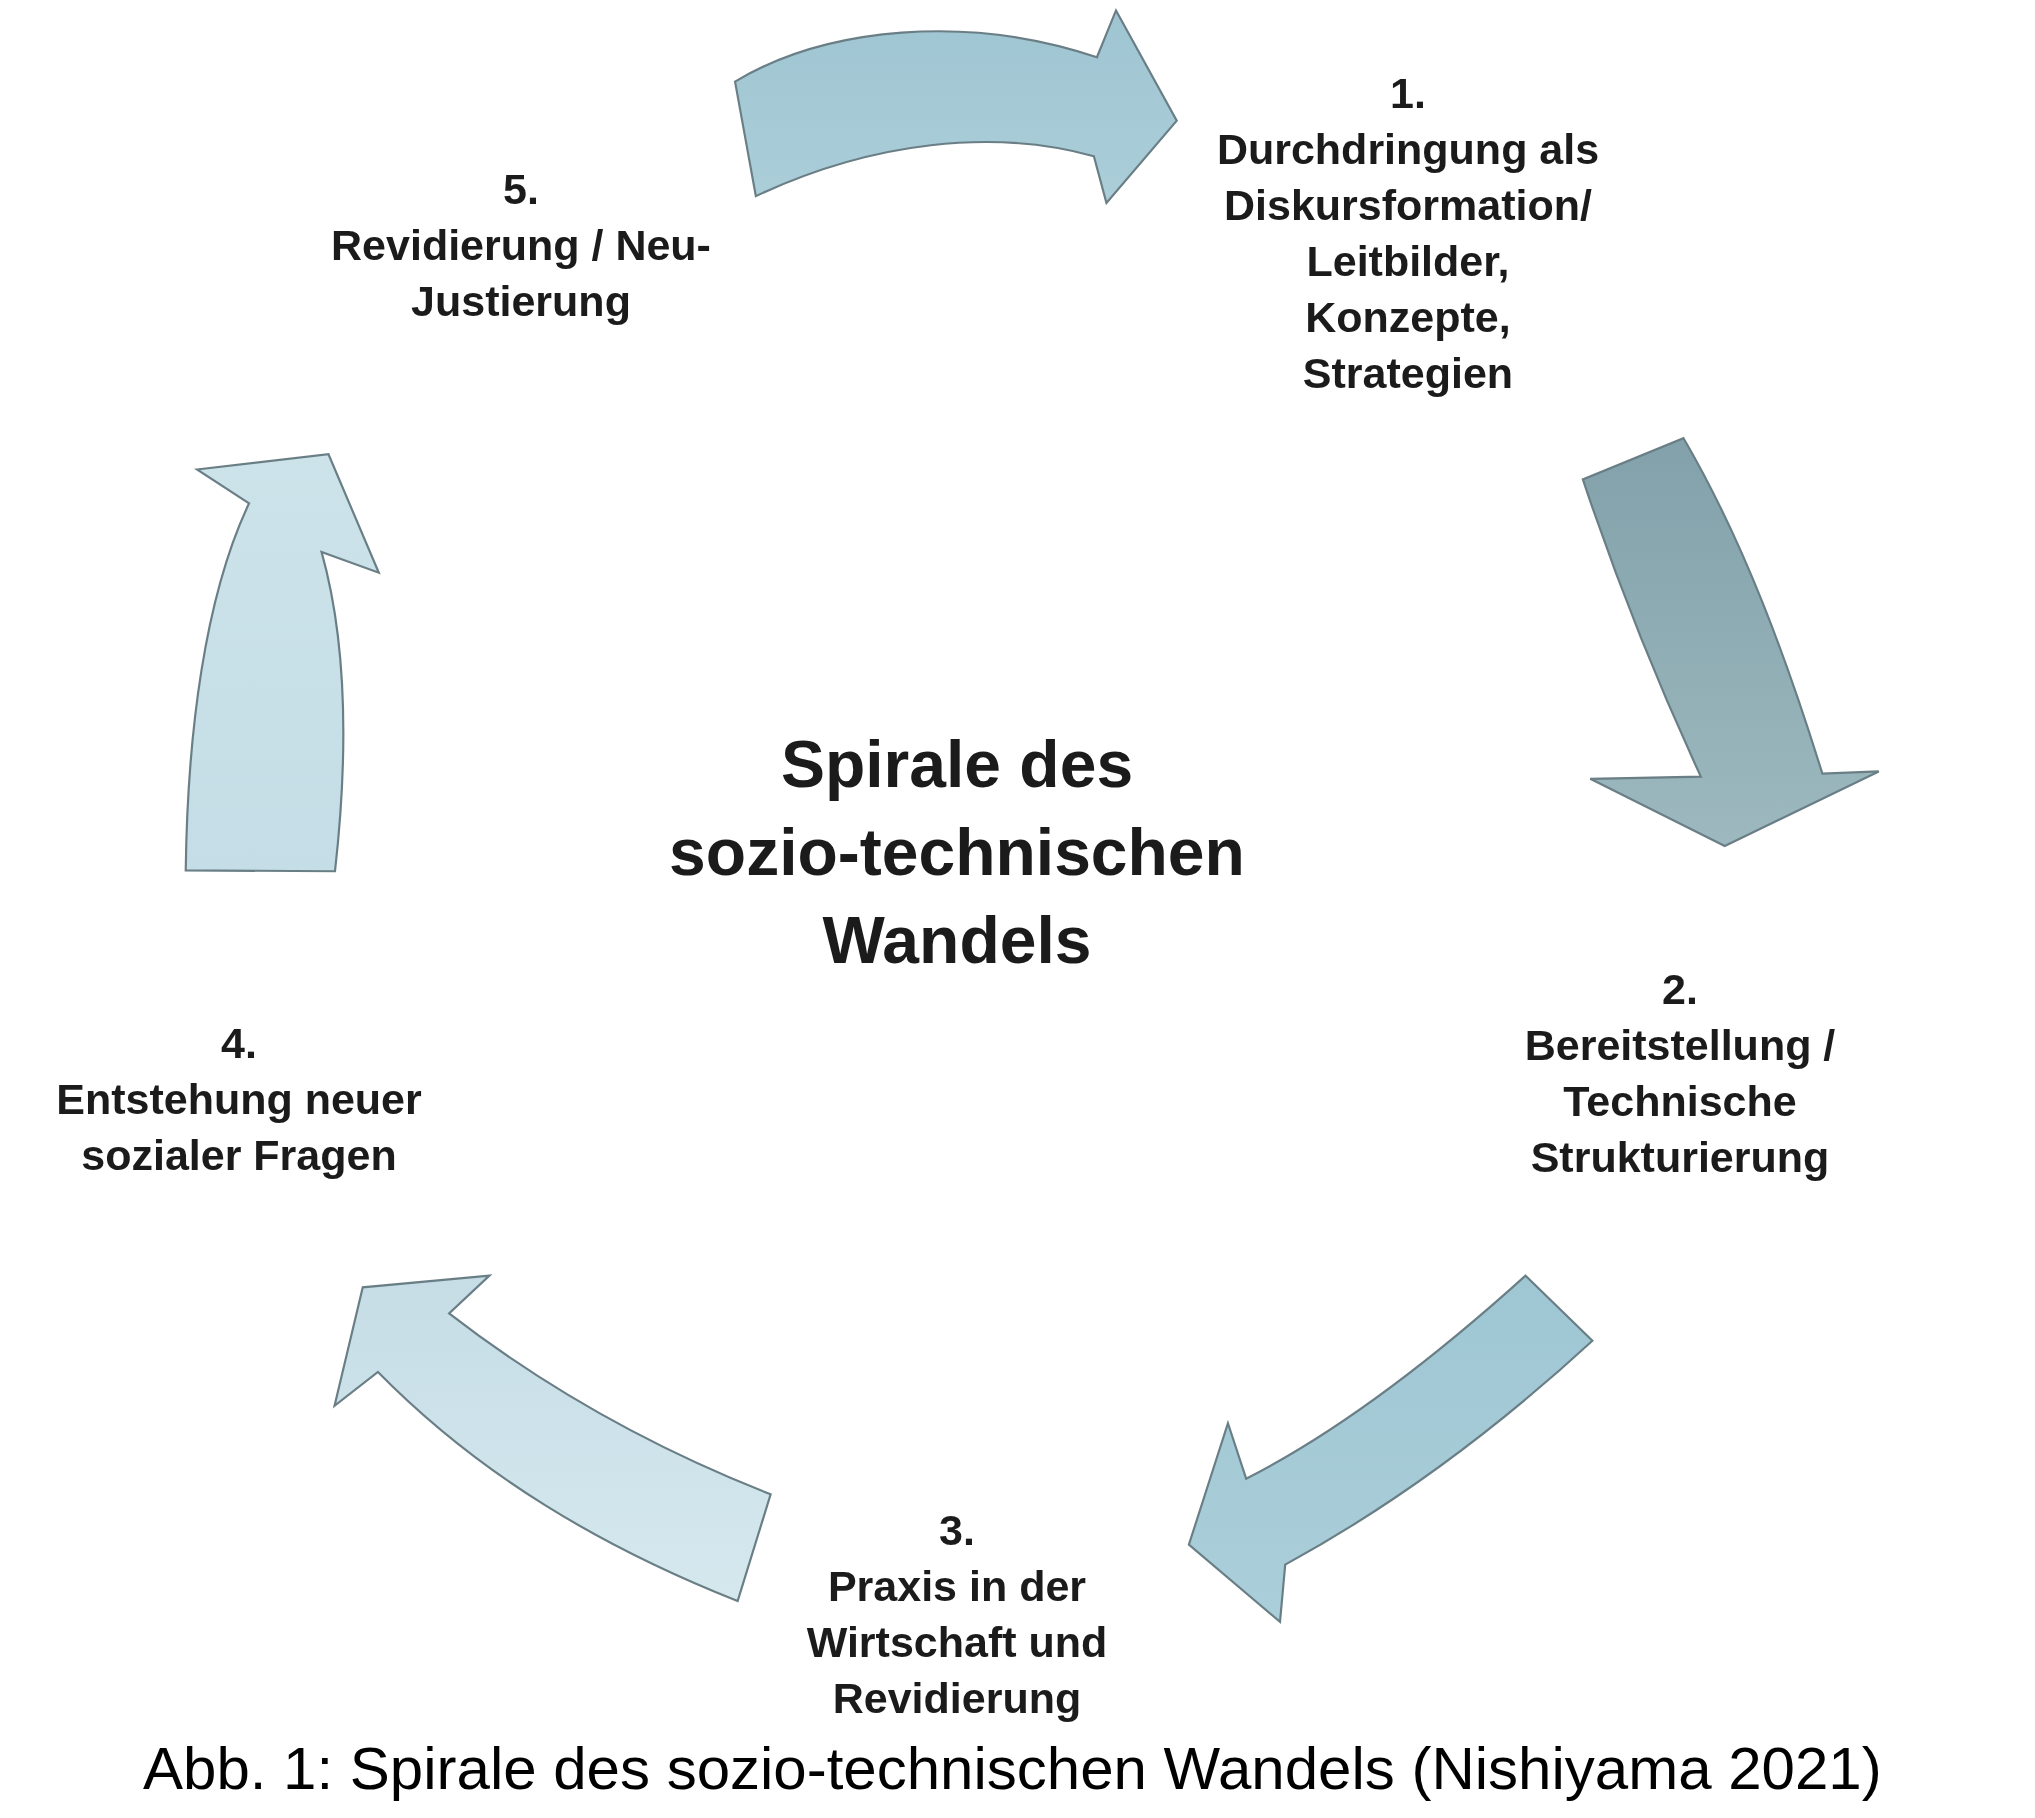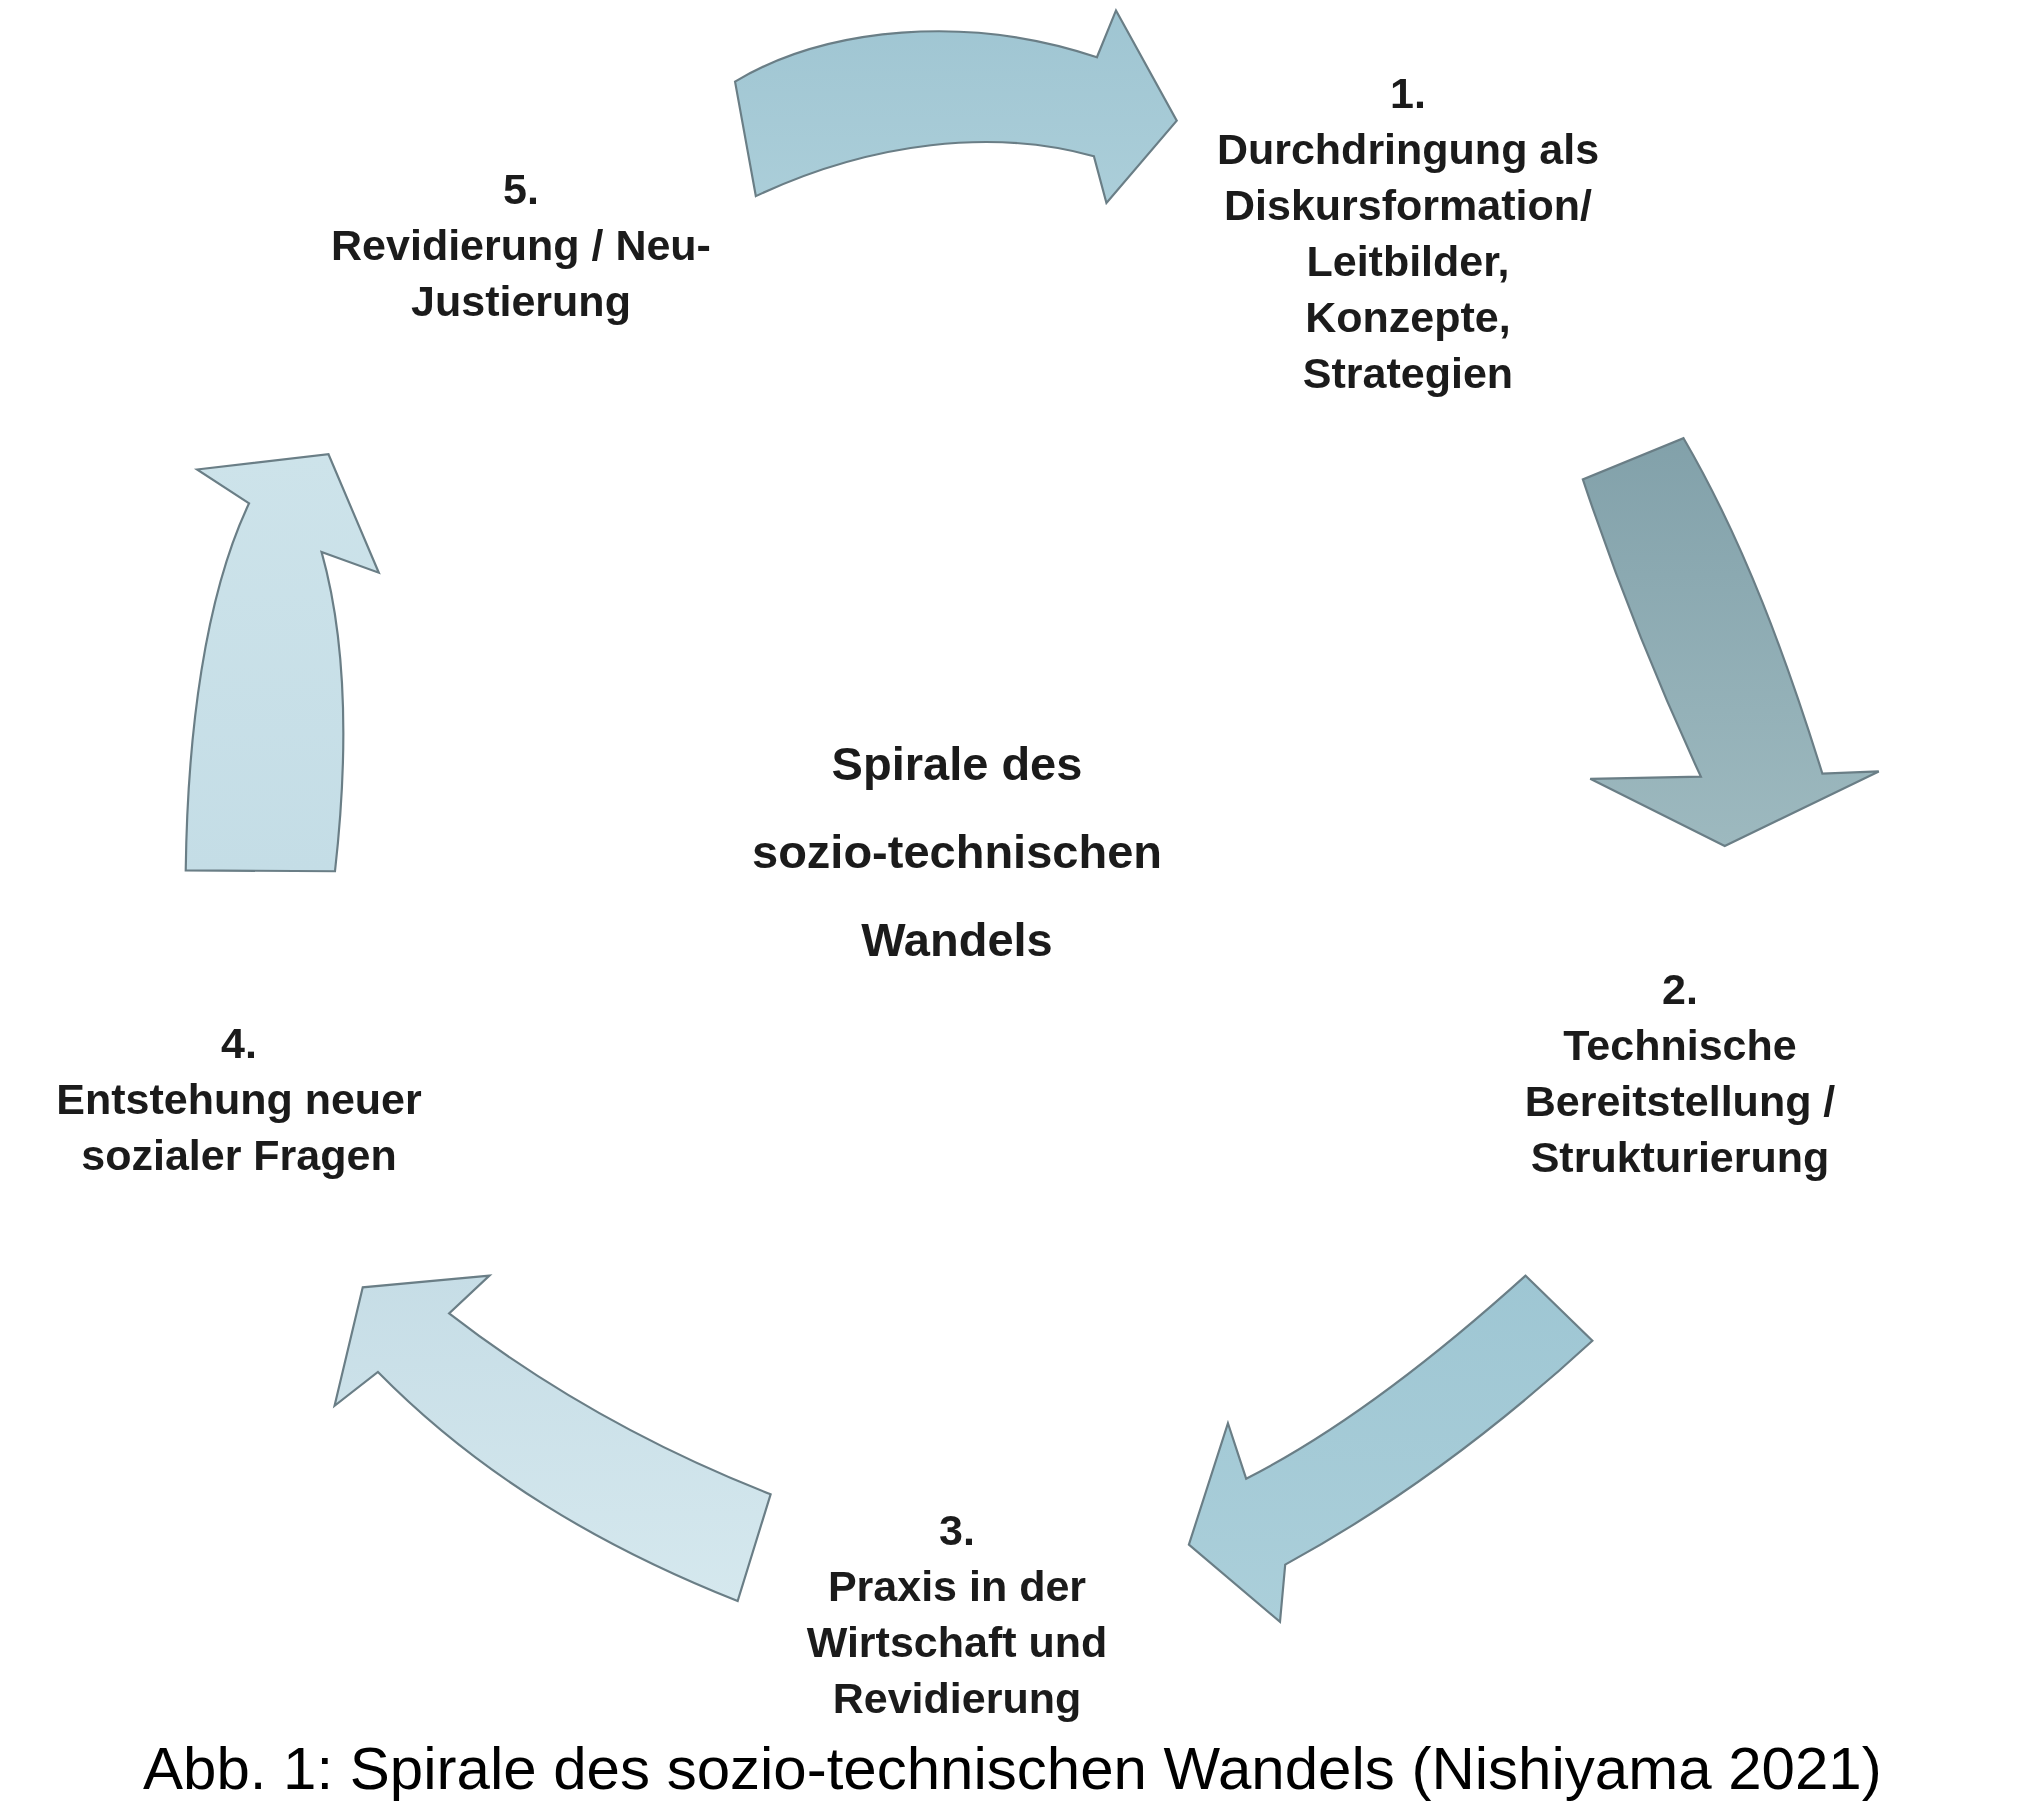--- a/index.html
+++ b/index.html
@@ -19,21 +19,21 @@
     font-size:43px;
     line-height:56px;
     color:#1b1b1b;
     white-space:nowrap;
   }
   .title{
     position:absolute;
     transform:translateX(-50%);
     text-align:center;
     font-weight:700;
-    font-size:47px;
+    font-size:66px;
     line-height:88px;
     color:#1b1b1b;
     white-space:nowrap;
   }
   .caption{
     position:absolute;
     font-size:60px;
     font-weight:400;
     color:#000000;
     white-space:nowrap;
@@ -101,22 +101,22 @@
     <div>1.</div>
     <div>Durchdringung als</div>
     <div>Diskursformation/</div>
     <div>Leitbilder,</div>
     <div>Konzepte,</div>
     <div>Strategien</div>
   </div>
 
   <div class="stage" style="left:1680px;top:961px">
     <div>2.</div>
+    <div>Bereitstellung /</div>
     <div>Technische</div>
-    <div>Bereitstellung /</div>
     <div>Strukturierung</div>
   </div>
 
   <div class="stage" style="left:957px;top:1502px">
     <div>3.</div>
     <div>Praxis in der</div>
     <div>Wirtschaft und</div>
     <div>Revidierung</div>
   </div>
 

